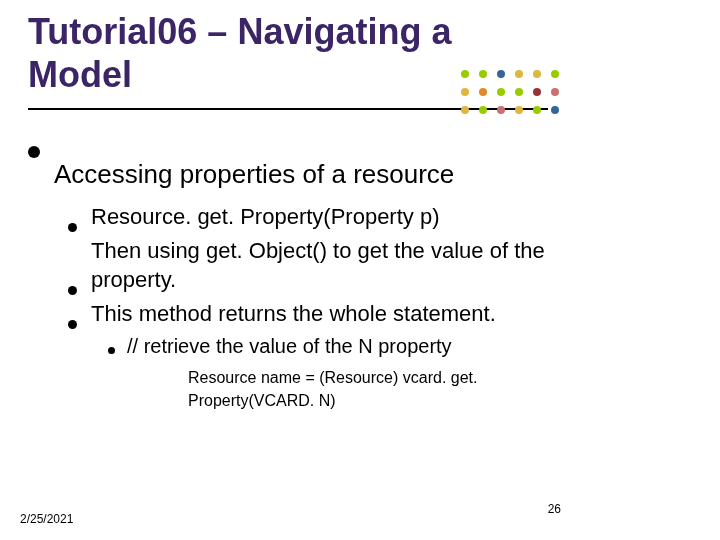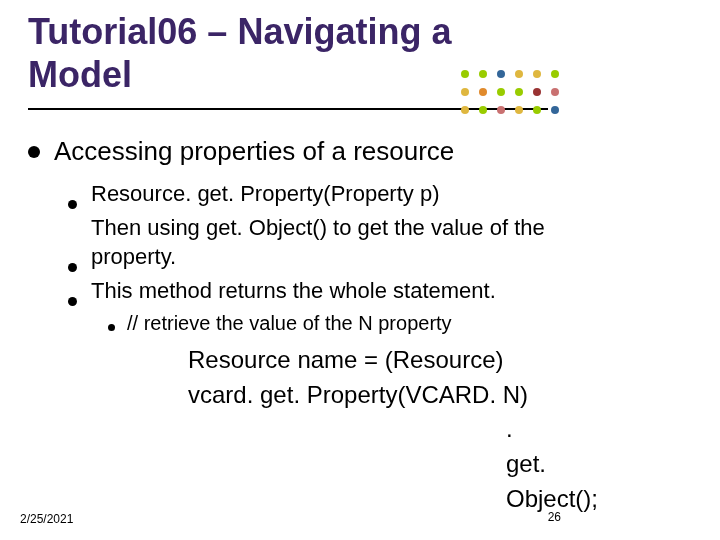--- a/index.html
+++ b/index.html
@@ -60,21 +60,21 @@
   }
   .lvl1 .bullet {
     width: 12px;
     height: 12px;
     border-radius: 50%;
     background: #000;
     margin-top: 10px;
     margin-right: 14px;
     flex: none;
   }
-  .lvl1 .txt { flex: 1; }
+  .lvl1 .txt { flex: 1; margin-top: 23px; }
   .lvl2-group {
     margin-left: 40px;
   }
   .lvl2 {
     display: flex;
     align-items: flex-end;
     font-size: 22px;
     color: #000;
     line-height: 1.35;
     margin-bottom: 4px;
@@ -106,38 +106,38 @@
     border-radius: 50%;
     background: #000;
     margin-top: 9px;
     margin-right: 12px;
     flex: none;
   }
   .lvl3 .txt { flex: 1; }
   .code-block {
     margin-left: 80px;
     margin-top: 6px;
-    font-size: 24px;
+    font-size: 16px;
     color: #000;
     line-height: 1.45;
   }
   .code-block .line2 {
     padding-left: 318px;
   }
   .footer-date {
     position: absolute;
     left: 20px;
     bottom: 14px;
     font-size: 12px;
     color: #000;
   }
   .footer-page {
     position: absolute;
     right: 28px;
-    bottom: 16px;
+    bottom: 24px;
     font-size: 12px;
     color: #000;
   }
 </style>
 </head>
 <body>
 
 <div class="slide">
 
   <div class="title">Tutorial06 – Navigating a Model</div>
@@ -191,21 +191,20 @@
       </div>
 
       <div class="lvl3-group">
         <div class="lvl3">
           <span class="bullet"></span>
           <span class="txt">// retrieve the value of the N property</span>
         </div>
 
         <div class="code-block">
           <div>Resource name = (Resource) vcard. get. Property(VCARD. N)</div>
-          <div class="line2">. get. Object();</div>
         </div>
       </div>
 
     </div>
   </div>
 
   <div class="footer-date">2/25/2021</div>
   <div class="footer-page">26</div>
 
 </div>

